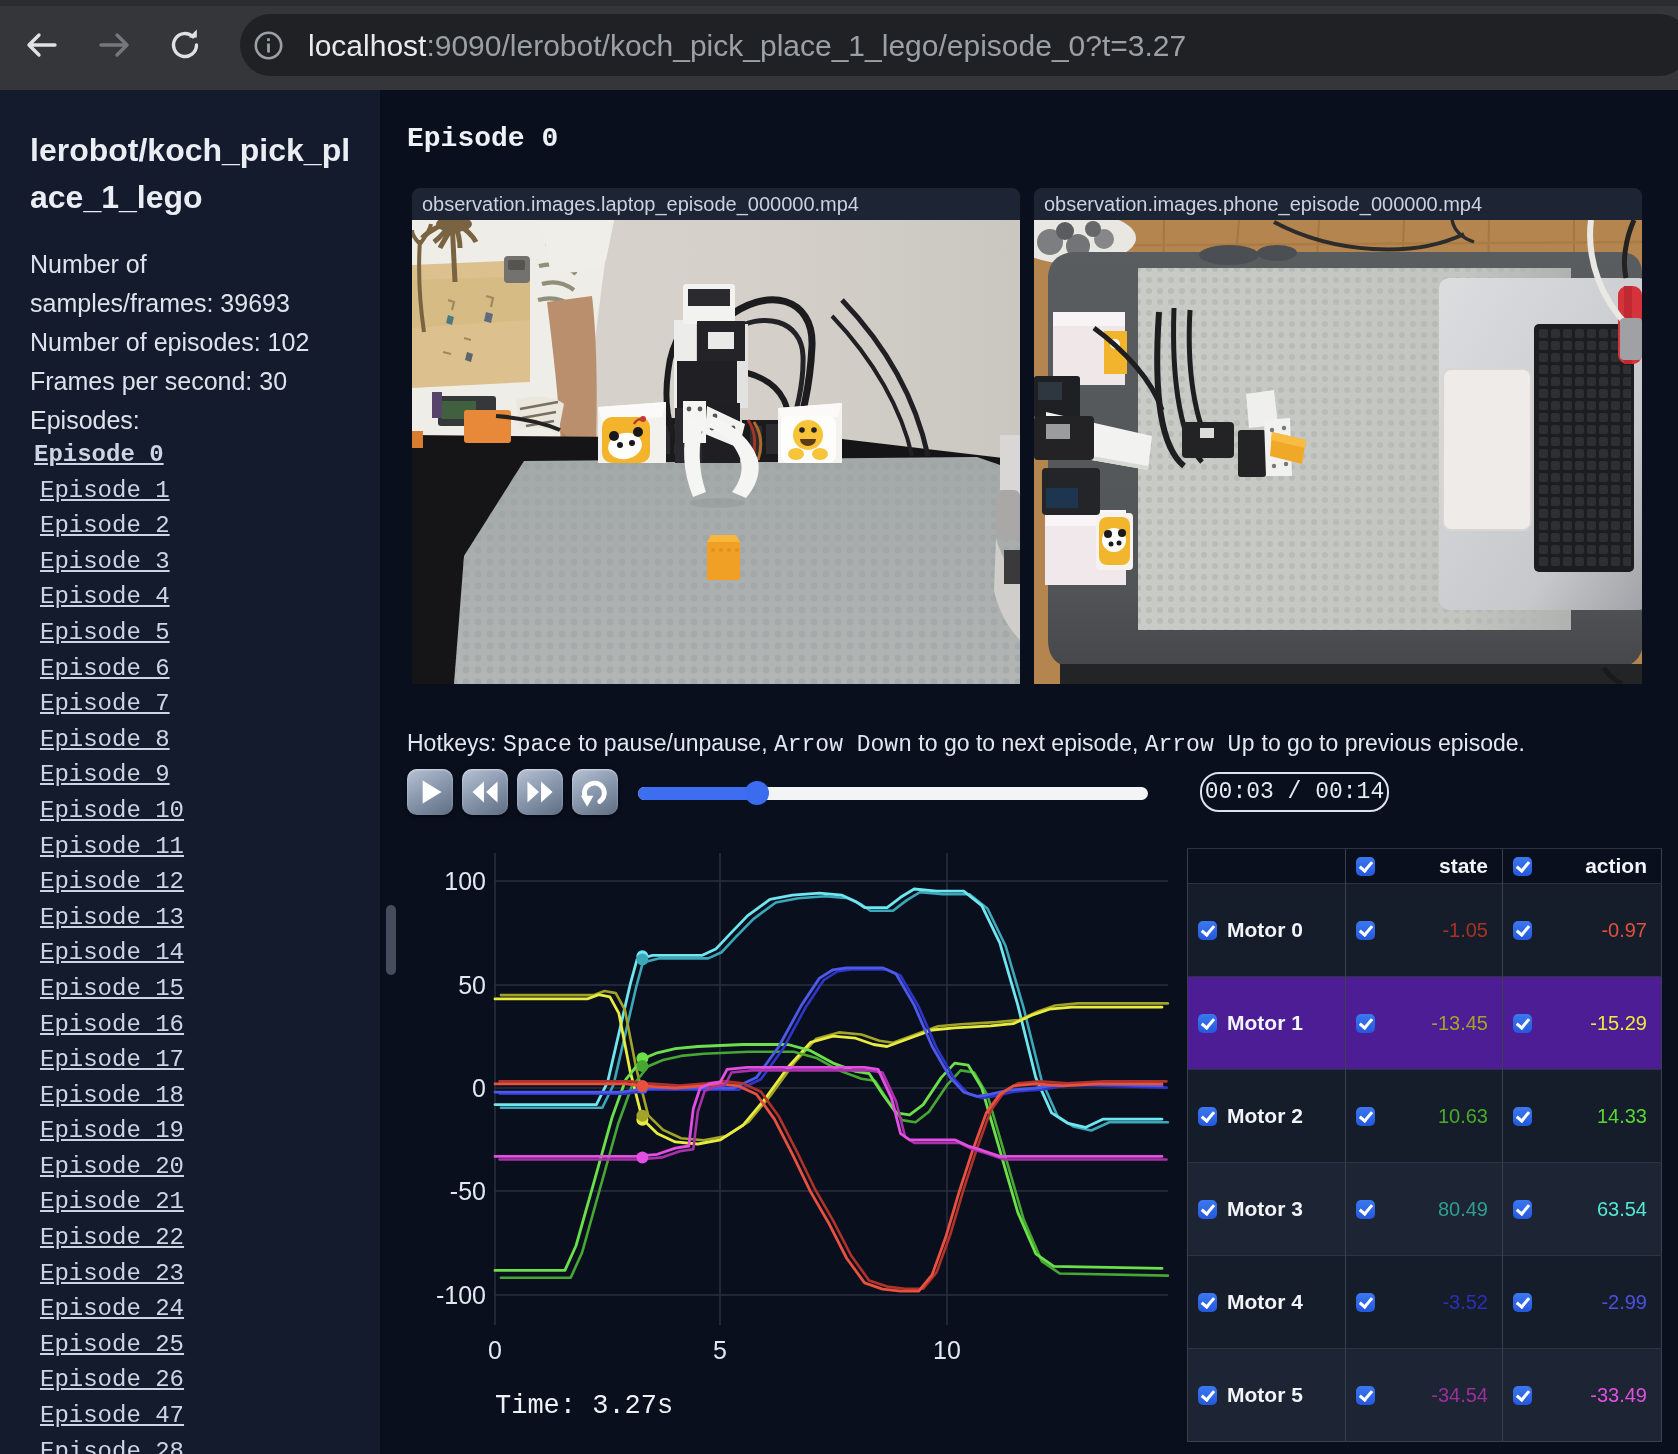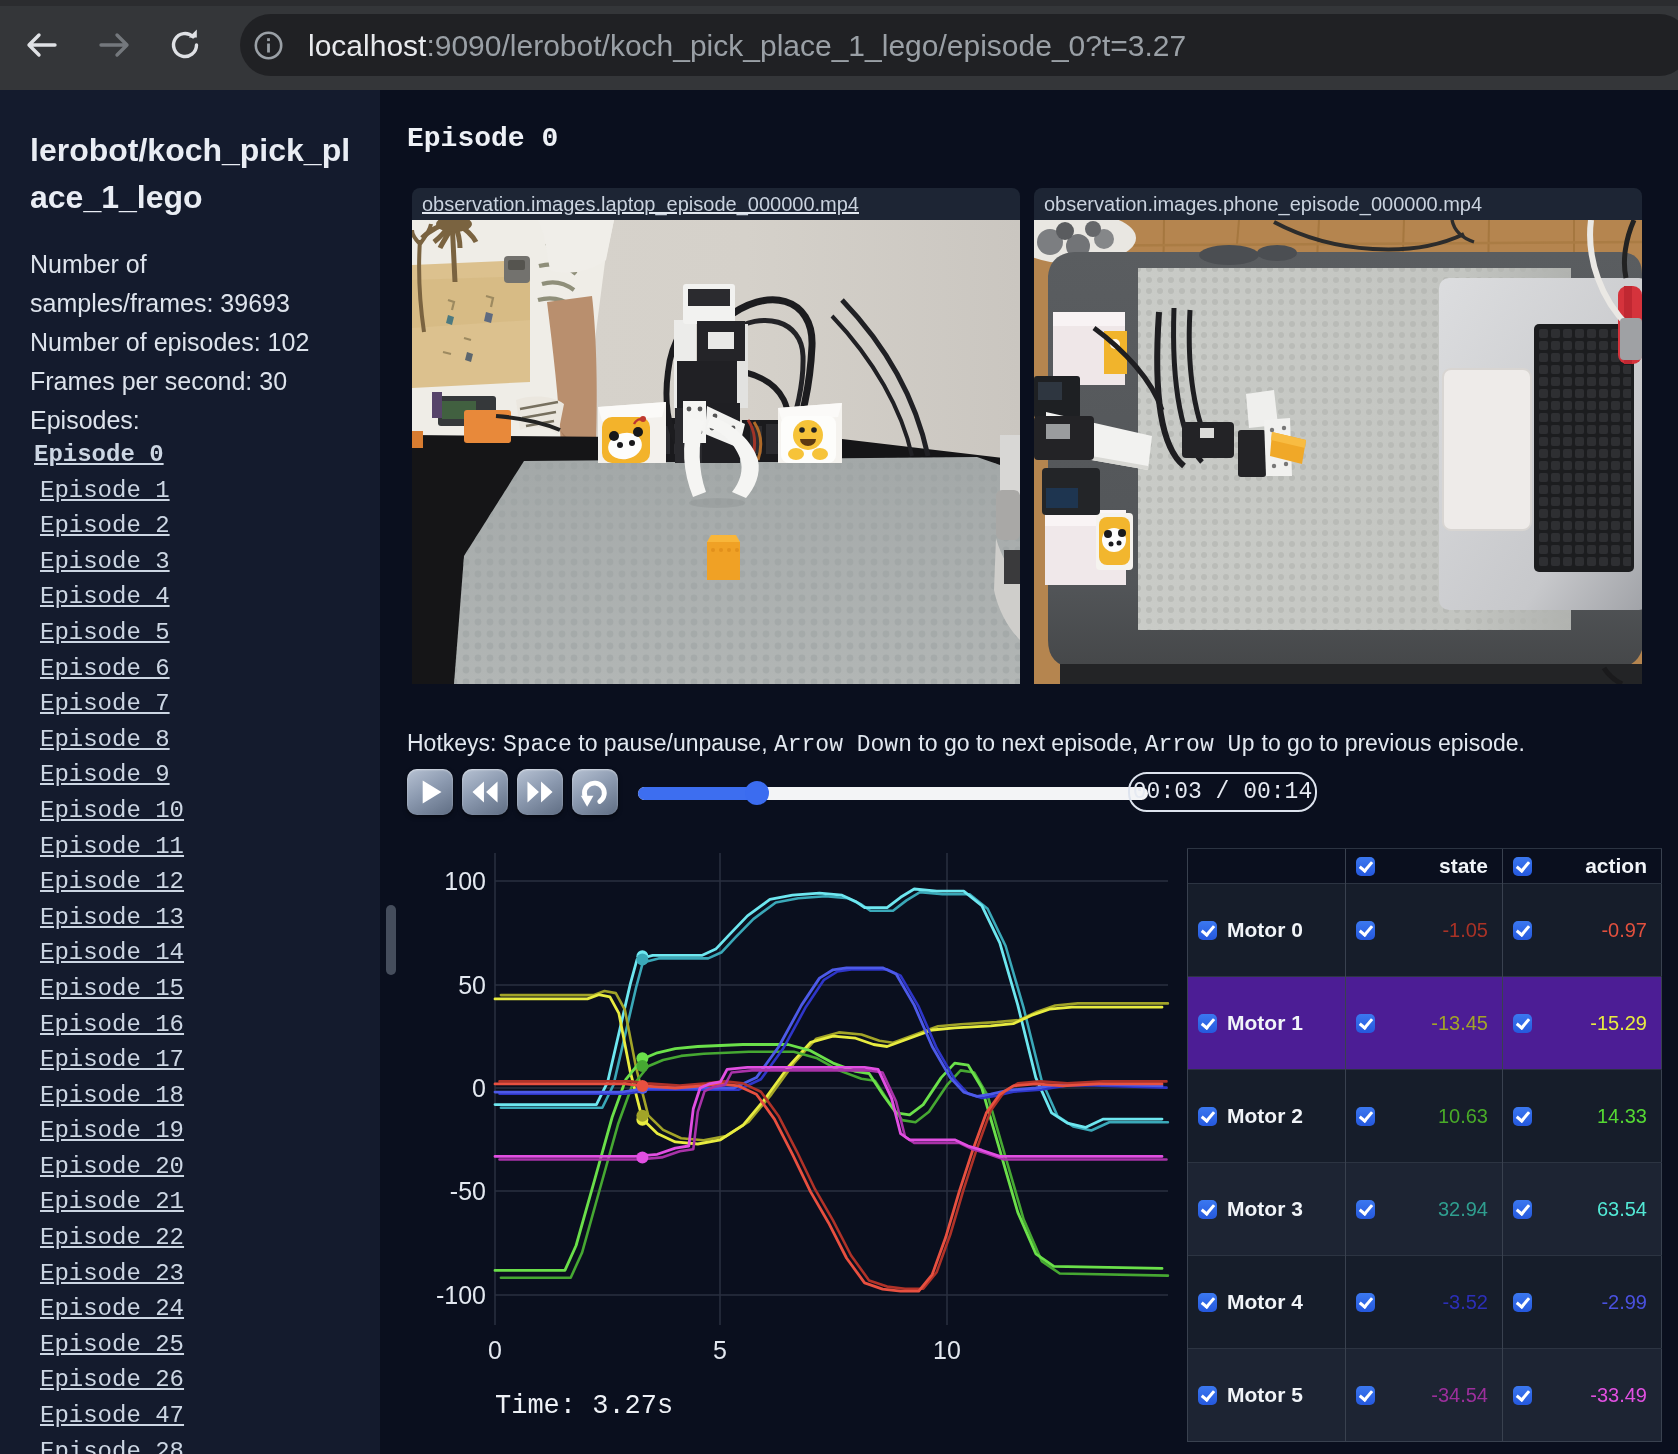--- a/index.html
+++ b/index.html
@@ -17,31 +17,31 @@
   #sbinfo{left:30px;top:155px;width:330px;font-size:25px;line-height:39px;color:#dde3ec;}
   #sblist{left:40px;top:347px;font-family:"Liberation Mono",monospace;font-size:24px;line-height:35.6px;color:#ccd6e3;}
   #sblist div{text-decoration:underline;}
   #sblist .ep0{font-weight:bold;margin-left:-6px;}
   
   #main{left:380px;top:90px;width:1298px;height:1364px;background:#0a0f1e;color:#e2e8f0;}
   #scrollthumb{left:6px;top:815px;width:10px;height:70px;border-radius:5px;background:#454d5c;}
   #h2{left:27px;top:33px;font-family:"Liberation Mono",monospace;font-size:28px;font-weight:bold;color:#eef1f6;}
   .vpanel{top:98px;width:608px;}
   .vhead{height:32px;background:#1d2534;border-radius:8px 8px 0 0;color:#c9d2de;font-size:20px;line-height:32px;padding-left:10px;}
-  #vid1{left:32px;text-decoration:underline;}
+  #vid1{left:32px;}
   #vid2{left:654px;}
   #hotkeys{left:27px;top:640px;font-size:23px;color:#e2e8f0;}
   #hotkeys tt{font-family:"Liberation Mono",monospace;font-size:23px;}
   
   .btn{top:679px;width:46px;height:46px;border-radius:10px;background:linear-gradient(150deg,#b7c2d3 0%,#8d9bb1 45%,#5f6d83 100%);box-shadow:inset 0 1px 2px rgba(255,255,255,.5), 0 2px 4px rgba(0,0,0,.5);}
   .btn svg{position:absolute;left:0;top:0;}
   #track{left:258px;top:697px;width:510px;height:13px;border-radius:7px;background:#f3f4f6;}
   #trackfill{left:258px;top:697px;width:121px;height:13px;border-radius:7px 0 0 7px;background:#3d6ef0;}
   #thumb{left:365px;top:691px;width:24px;height:24px;border-radius:50%;background:#3b6cf0;}
-  #timebox{left:748px;top:682px;width:185px;height:36px;border:2px solid #dde3ee;border-radius:19px;color:#e6eaf2;font-family:"Liberation Mono",monospace;font-size:23px;line-height:37px;text-align:center;}
+  #timebox{left:820px;top:682px;width:185px;height:36px;border:2px solid #dde3ee;border-radius:19px;color:#e6eaf2;font-family:"Liberation Mono",monospace;font-size:23px;line-height:37px;text-align:center;}
   
   #chart{left:20px;top:758px;}
   #timelabel{left:115px;top:1301px;font-family:"Liberation Mono",monospace;font-size:27px;color:#eef1f6;}
   
   #mtable{left:807px;top:758px;width:474px;height:575px;border:1px solid #39414f;border-collapse:collapse;table-layout:fixed;}
   #mtable td,#mtable th{border-left:1px solid #39414f;border-top:1px solid #2c3442;padding:0;}
   #mtable th{height:34px;}
   #mtable td{height:92px;margin-left:16px;}
   .cbx{display:inline-block;width:19px;height:19px;border-radius:5px;background:linear-gradient(180deg,#3b78f0,#2558dd);vertical-align:middle;position:relative;}
   .cbx:after{content:"";position:absolute;left:6px;top:2px;width:5px;height:10px;border:solid #fff;border-width:0 3px 3px 0;transform:rotate(40deg);}
@@ -520,21 +520,21 @@
           <tr style="background: rgb(29, 36, 51);">
             <td>
               <div class="cellflex" style="justify-content:flex-start">
                 <span class="cbx"></span>
                 <span class="mname">Motor 3</span>
               </div>
             </td>
             <td>
               <div class="cellflex">
                 <span class="cbx"></span>
-                <span class="val" style="color:#2f9e8f;padding-right:0">32.94</span>
+                <span class="val" style="color:#2f9e8f;padding-right:0">80.49</span>
               </div>
             </td>
             <td>
               <div class="cellflex">
                 <span class="cbx"></span>
                 <span class="val" style="color:#52e8d5;padding-right:0">63.54</span>
               </div>
             </td>
           </tr>
           <tr style="background: rgb(22, 29, 42);">

